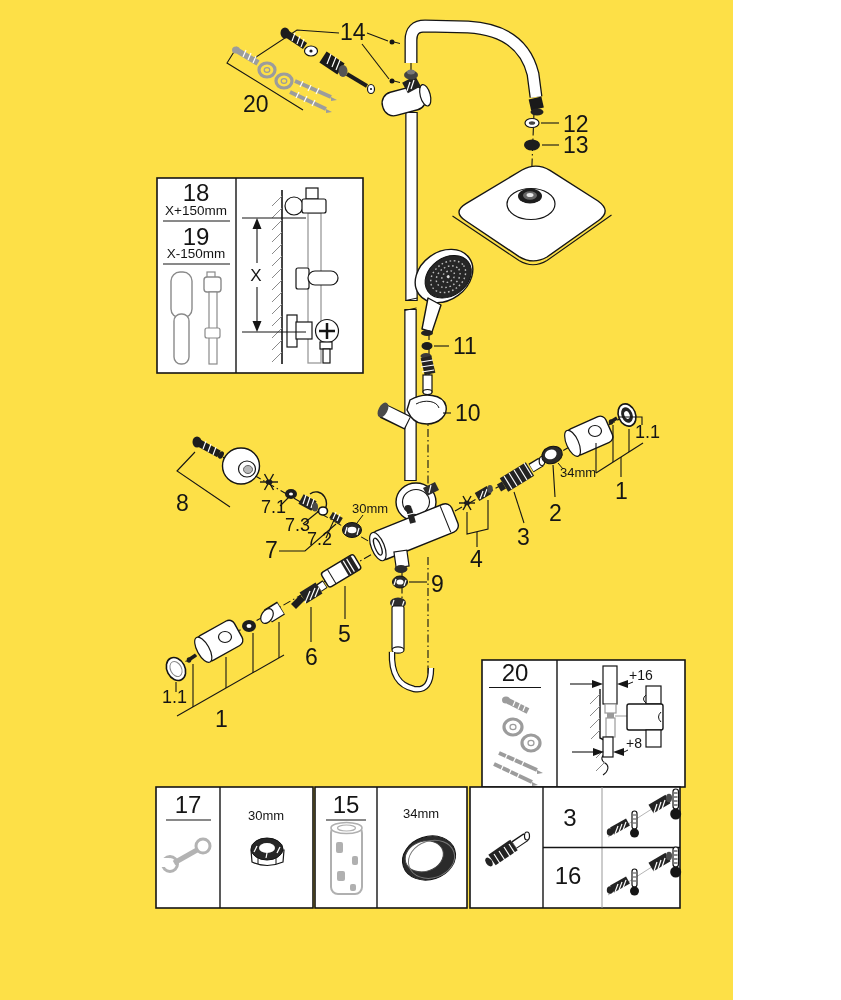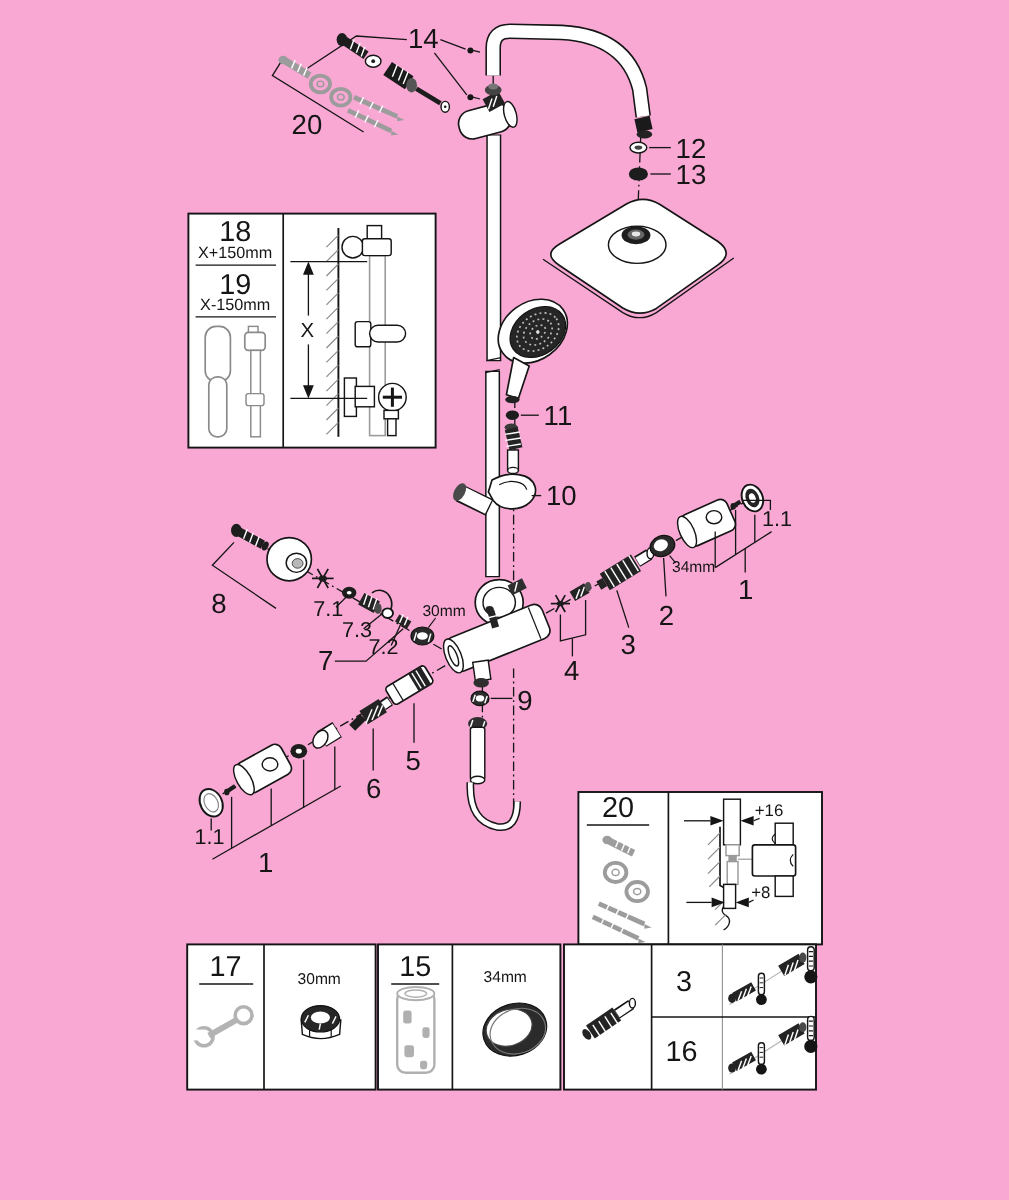--- a/index.html
+++ b/index.html
@@ -1,16 +1,16 @@
 <!DOCTYPE html>
 <html><head>
 <meta charset="utf-8">
 <style>
   html,body{margin:0;padding:0;background:#fff;}
-  .page{width:841px;height:1000px;position:relative;background:#f9a8d4;overflow:hidden;}
+  .page{width:733px;height:1000px;position:relative;background:#fde047;overflow:hidden;}
   svg{display:block;}
   text{font-family:"Liberation Sans","DejaVu Sans",sans-serif;fill:#151515;}
   .lbl{font-size:23px;}
   .lbl-sm{font-size:18px;}
   .lbl-mm{font-size:13px;}
   .lbl-box{font-size:24px;}
   .lbl-dim{font-size:14px;}
   .lbl-x{font-size:17px;}
   .lbl-dims{font-size:13.5px;}
   .ln{stroke:#151515;stroke-width:1.4;fill:none;}

